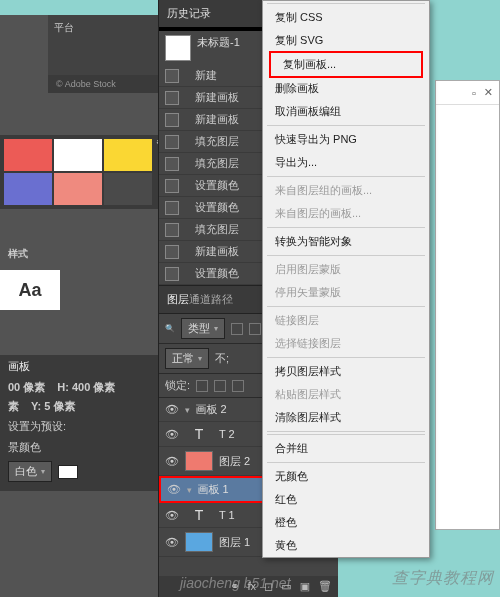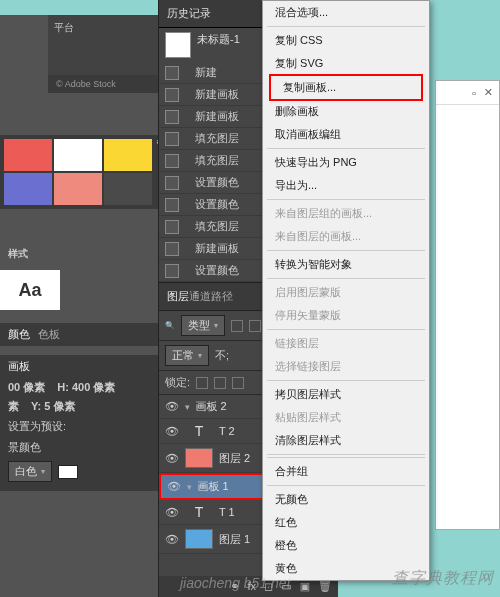--- a/index.html
+++ b/index.html
@@ -11,21 +11,21 @@
 .aa-box{position:absolute;top:255px;left:0;width:60px;height:40px;background:#fff;color:#333;font-size:18px;font-weight:bold;display:flex;align-items:center;justify-content:center;}
 .tabbar{display:flex;gap:8px;padding:4px 8px;color:#ccc;}
 .tab{color:#aaa;}
 .tab.active{color:#eee;}
 .info-row{display:flex;gap:12px;padding:2px 8px;color:#ccc;font-size:10px;font-weight:bold;}
 .prop-row{display:flex;align-items:center;gap:6px;padding:3px 8px;color:#ccc;font-size:10px;}
 .dropdown{background:#5a5a5a;color:#ddd;padding:2px 6px;border:1px solid #222;display:flex;align-items:center;gap:4px;}
 .chev{font-size:8px;color:#aaa;}
 
 .center{position:absolute;left:158px;top:0;width:180px;height:597px;background:#454545;border-left:1px solid #222;}
-.history-head{padding:6px 8px;color:#ddd;font-size:11px;border-bottom:1px solid #000000;background:#3a3a3a;}
+.history-head{padding:6px 8px;color:#ddd;font-size:11px;border-bottom:4px solid #000000;background:#3a3a3a;}
 .doc-row{display:flex;align-items:flex-start;gap:6px;padding:4px 6px;color:#ddd;}
 .doc-thumb{width:26px;height:26px;background:#fff;border:1px solid #888;}
 .hist-list{max-height:260px;overflow:hidden;}
 .hist-item{display:flex;align-items:center;gap:16px;padding:3px 6px;color:#ccc;border-bottom:1px solid #3a3a3a;}
 .hist-icon{width:14px;height:14px;border:1px solid #888;background:#555;}
 .layers-head{display:flex;padding:6px 8px;background:#3a3a3a;border-top:1px solid #222;border-bottom:1px solid #222;}
 .layers-tools{display:flex;align-items:center;gap:6px;padding:4px 6px;color:#ccc;border-bottom:1px solid #2a2a2a;}
 .mini-icon{width:12px;height:12px;border:1px solid #777;}
 .layer-row{display:flex;align-items:center;gap:6px;padding:4px 6px;color:#ddd;border-bottom:1px solid #3a3a3a;position:relative;}
 .eye{width:14px;text-align:center;color:#ccc;}
@@ -59,26 +59,20 @@
     <div class="swatch" style="background:#FAD733;position:relative">
       <span style="position:absolute;top:-2px;right:-38px;font-size:8px;color:#ddd">#FAD733</span>
     </div>
     <div class="swatch" style="background:#6a6fd0"></div>
     <div class="swatch" style="background:#ef8a7f"></div>
     <div class="swatch" style="background:#4a4a4a"></div>
   </div>
   <div style="position:absolute;top:232px;left:8px;font-weight:bold;" class="label">样式</div>
   <div class="aa-box">Aa</div>
 
-  <div style="position:absolute;top:308px;left:0;right:0;background:#3a3a3a;">
-    <div class="tabbar">
-      <span class="tab active">颜色</span>
-      <span class="tab">色板</span>
-    </div>
-  </div>
 
   <div style="position:absolute;top:340px;left:0;right:0;background:#3a3a3a;padding-bottom:6px;">
     <div class="tabbar">
         <span class="tab active">画板</span>
       </div>
     <div class="info-row">
       <span>00 像素</span>
       <span>H: 400 像素</span>
     </div>
     <div class="info-row">
@@ -216,21 +210,20 @@
     <span>⚭</span>
     <span>fx</span>
     <span>◻</span>
     <span>▭</span>
     <span>▣</span>
     <span>🗑</span>
   </div>
 </div>
 
 <div class="ctx" id="ctx">
-    <div class="ctx-item">混合选项...</div>
     <div class="ctx-sep"></div>
     <div class="ctx-item">复制 CSS</div>
     <div class="ctx-item">复制 SVG</div>
     <div class="ctx-item ctx-hl">复制画板...</div>
     <div class="ctx-item">删除画板</div>
     <div class="ctx-item">取消画板编组</div>
     <div class="ctx-sep"></div>
     <div class="ctx-item">快速导出为 PNG</div>
     <div class="ctx-item">导出为...</div>
     <div class="ctx-sep"></div>

